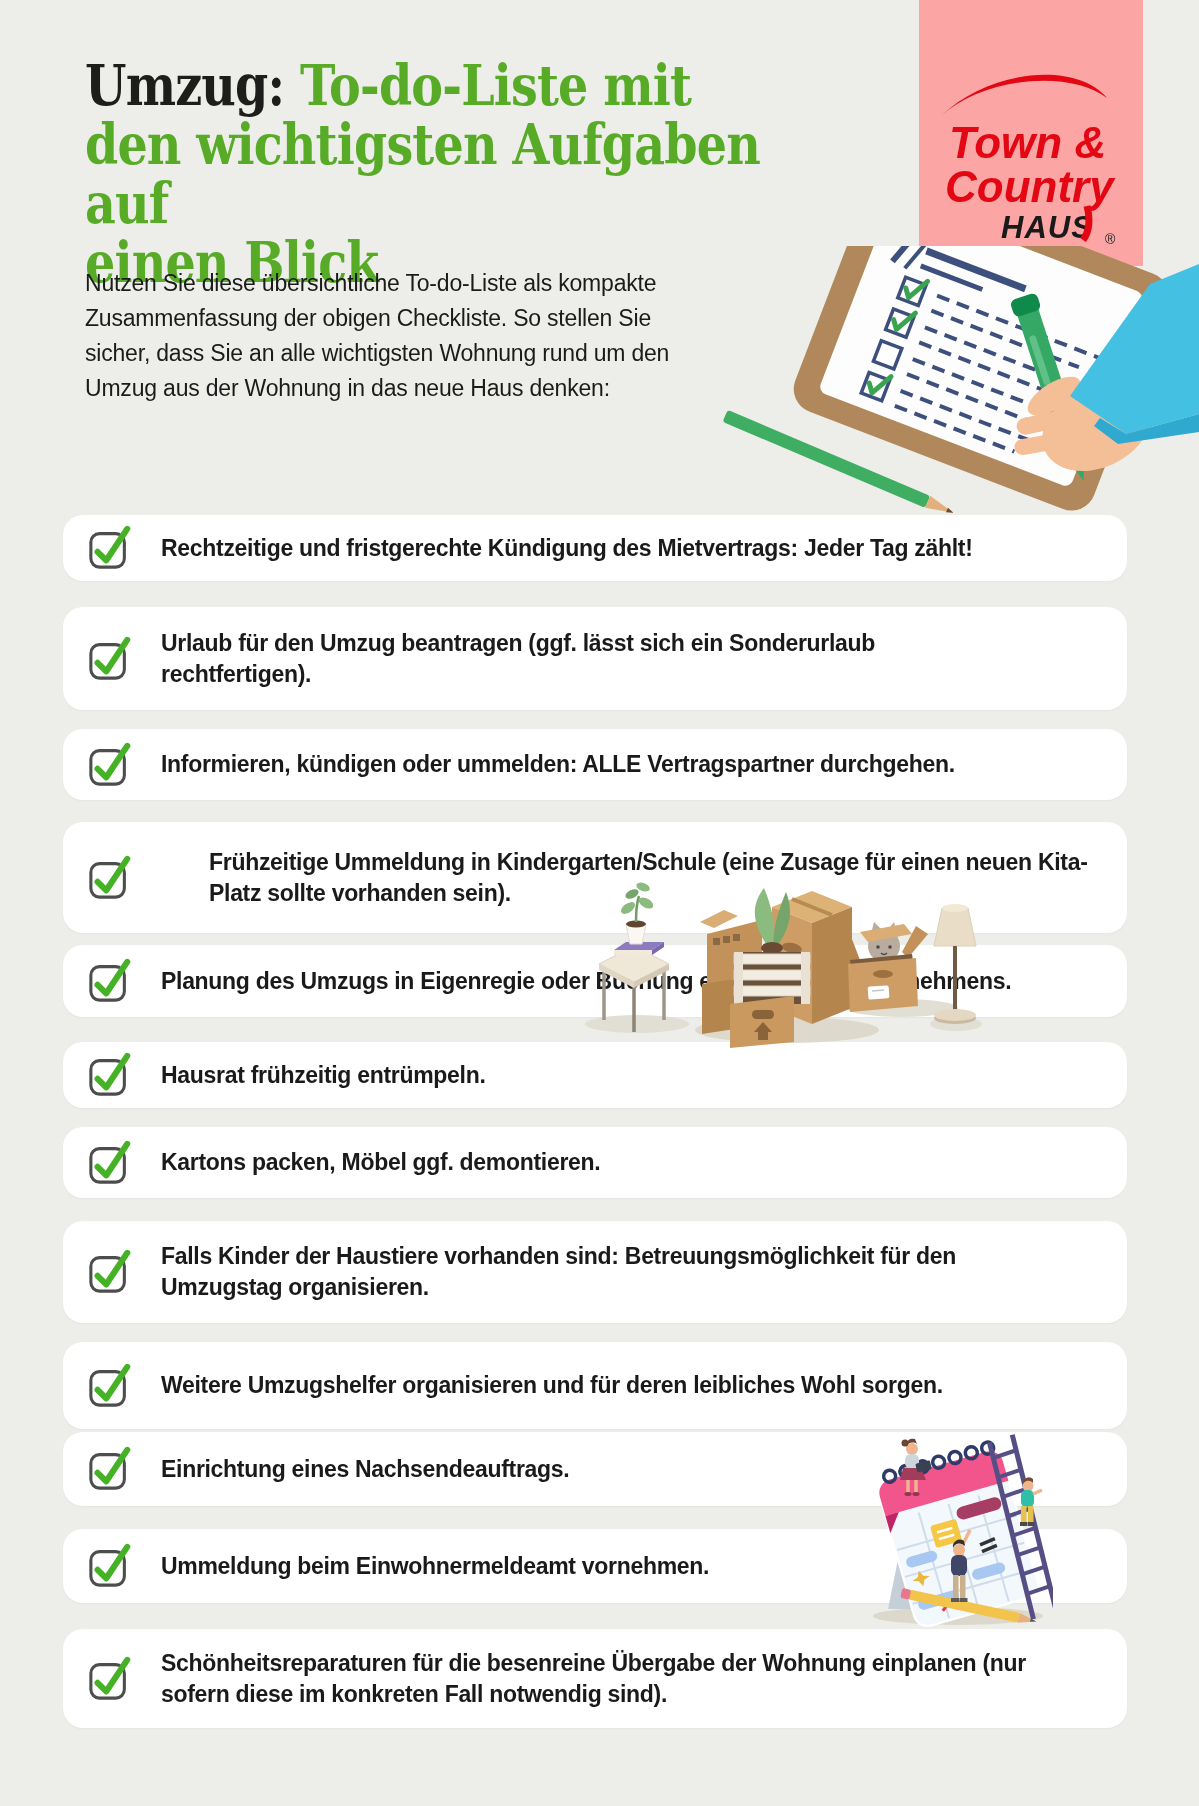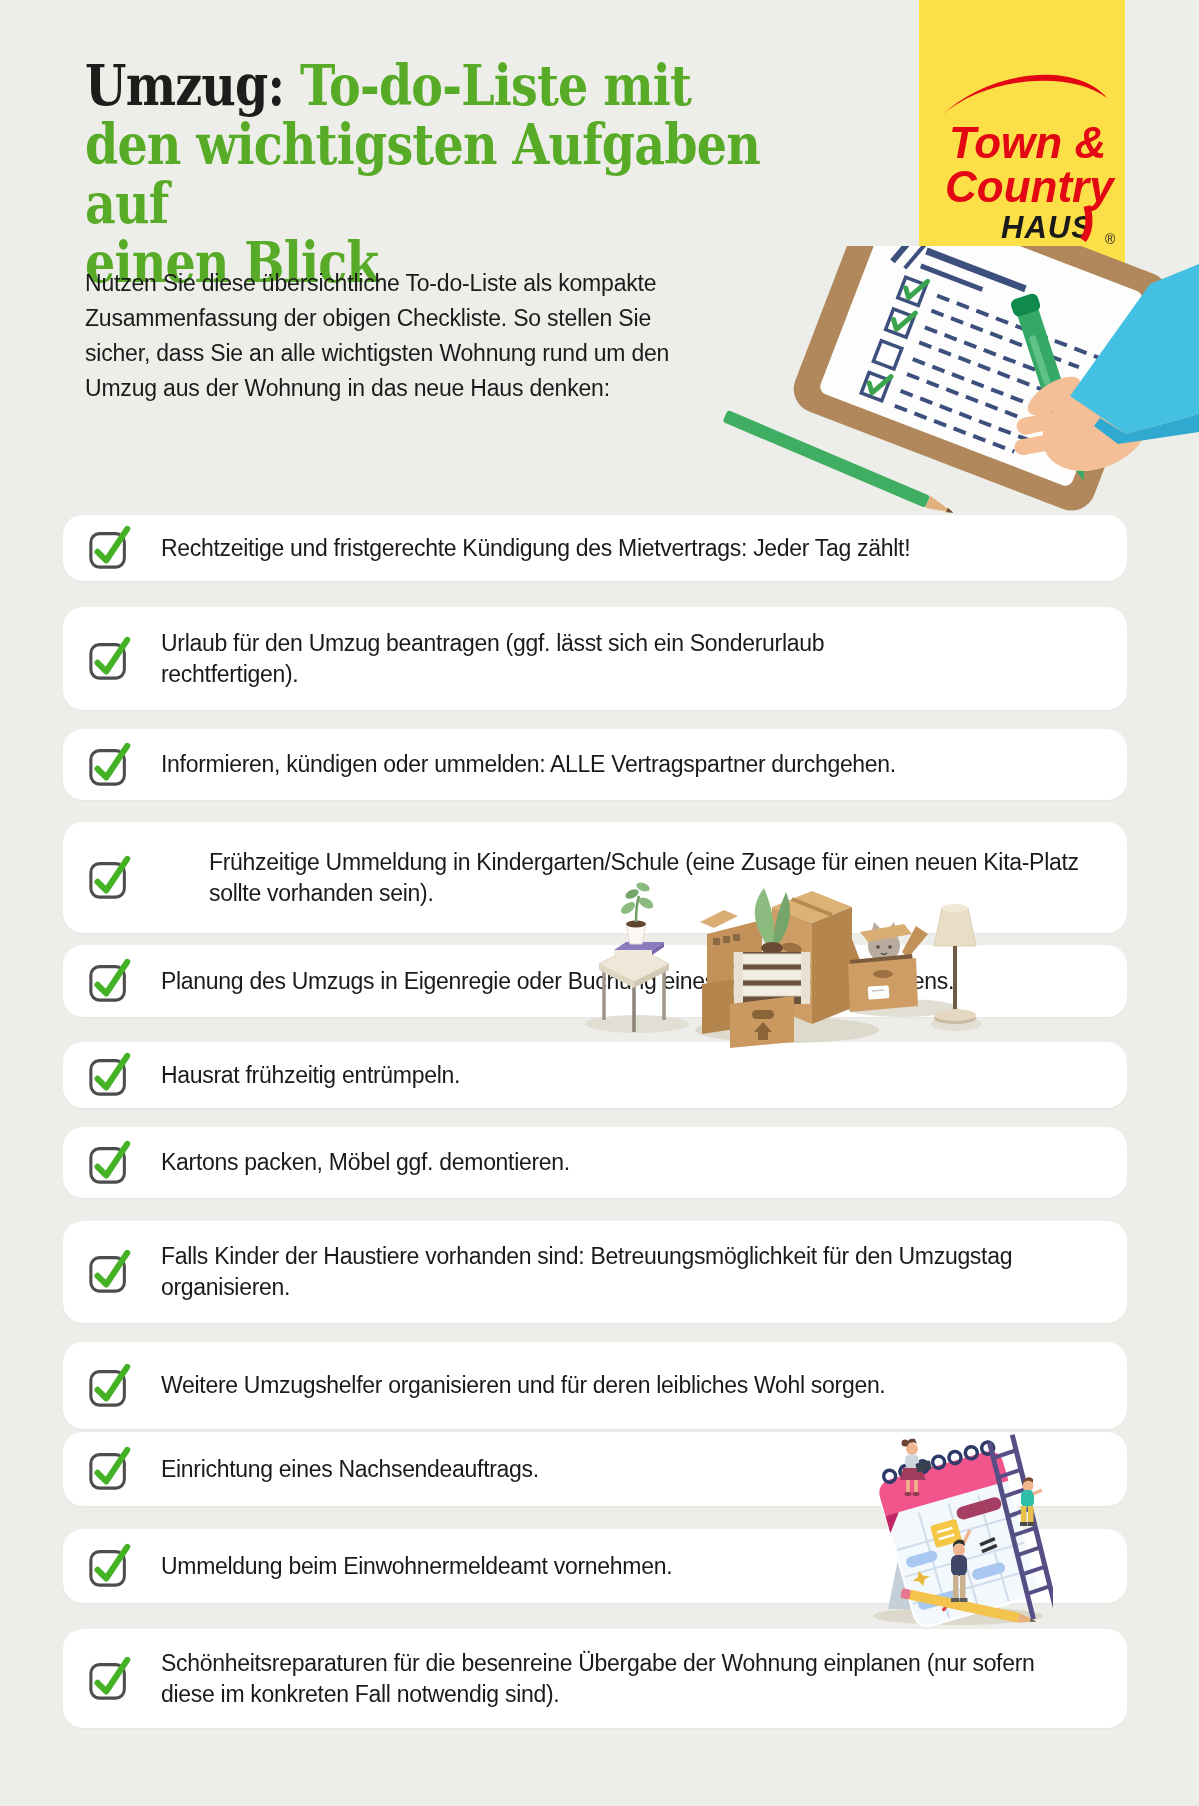--- a/index.html
+++ b/index.html
@@ -1,20 +1,20 @@
 <!DOCTYPE html>
 <html lang="de"><head>
 <meta charset="utf-8">
 <style>
   html,body{margin:0;padding:0;}
   body{background:#edeee9;font-family:"Liberation Sans",sans-serif;}
   .page{position:relative;width:1199px;height:1806px;background:#edeee9;overflow:hidden;}
 
   
-  .logo-box{position:absolute;left:919px;top:0;width:206px;height:266px;background:#fde047;}
+  .logo-box{position:absolute;left:919px;top:0;width:224px;height:266px;background:#fca5a5;}
 
   
   .title{position:absolute;left:85px;top:56px;width:880px;
          font-family:"DejaVu Serif",serif;font-weight:bold;font-size:56px;line-height:59px;
          letter-spacing:-1px;transform:scaleX(.85);transform-origin:0 0;}
   .title .black{color:#1d1d1b;}
   .title .green{color:#58ab27;}
 
   
   .intro{position:absolute;left:85px;top:266px;width:700px;
@@ -24,21 +24,21 @@
   .clipboard{position:absolute;left:698px;top:246px;width:501px;height:280px;z-index:1;}
   .boxes{position:absolute;left:552px;top:872px;width:436px;height:176px;z-index:3;}
   .calendar{position:absolute;left:858px;top:1424px;width:195px;height:205px;z-index:3;}
 
   
   .row{position:absolute;left:63px;width:1064px;background:#ffffff;border-radius:20px;
        display:flex;align-items:center;z-index:2;box-shadow:0 1px 2px rgba(0,0,0,.04);}
   .row .cb{flex:0 0 auto;width:44px;height:44px;margin-left:25px;overflow:visible;}
   .cb rect{fill:none;stroke:#4d4d4d;stroke-width:3.2px;}
   .cb path{fill:none;stroke:#45b226;stroke-width:6.4px;stroke-linecap:round;stroke-linejoin:round;}
-  .row .txt{margin-left:29px;font-weight:normal;font-size:23px;line-height:31px;
+  .row .txt{margin-left:29px;font-weight:bold;font-size:23px;line-height:31px;
             color:#1a1a1a;letter-spacing:-.3px;max-width:905px;}
   .row.single .txt{white-space:nowrap;}
   .r1{top:515px;height:66px;}
   .r2{top:607px;height:103px;}
   .r3{top:729px;height:71px;}
   .r4{top:822px;height:111px;gap:48px;}
   .r5{top:945px;height:72px;}
   .r6{top:1042px;height:66px;text-align:right;}
   .r7{top:1127px;height:71px;}
   .r8{top:1221px;height:102px;}

